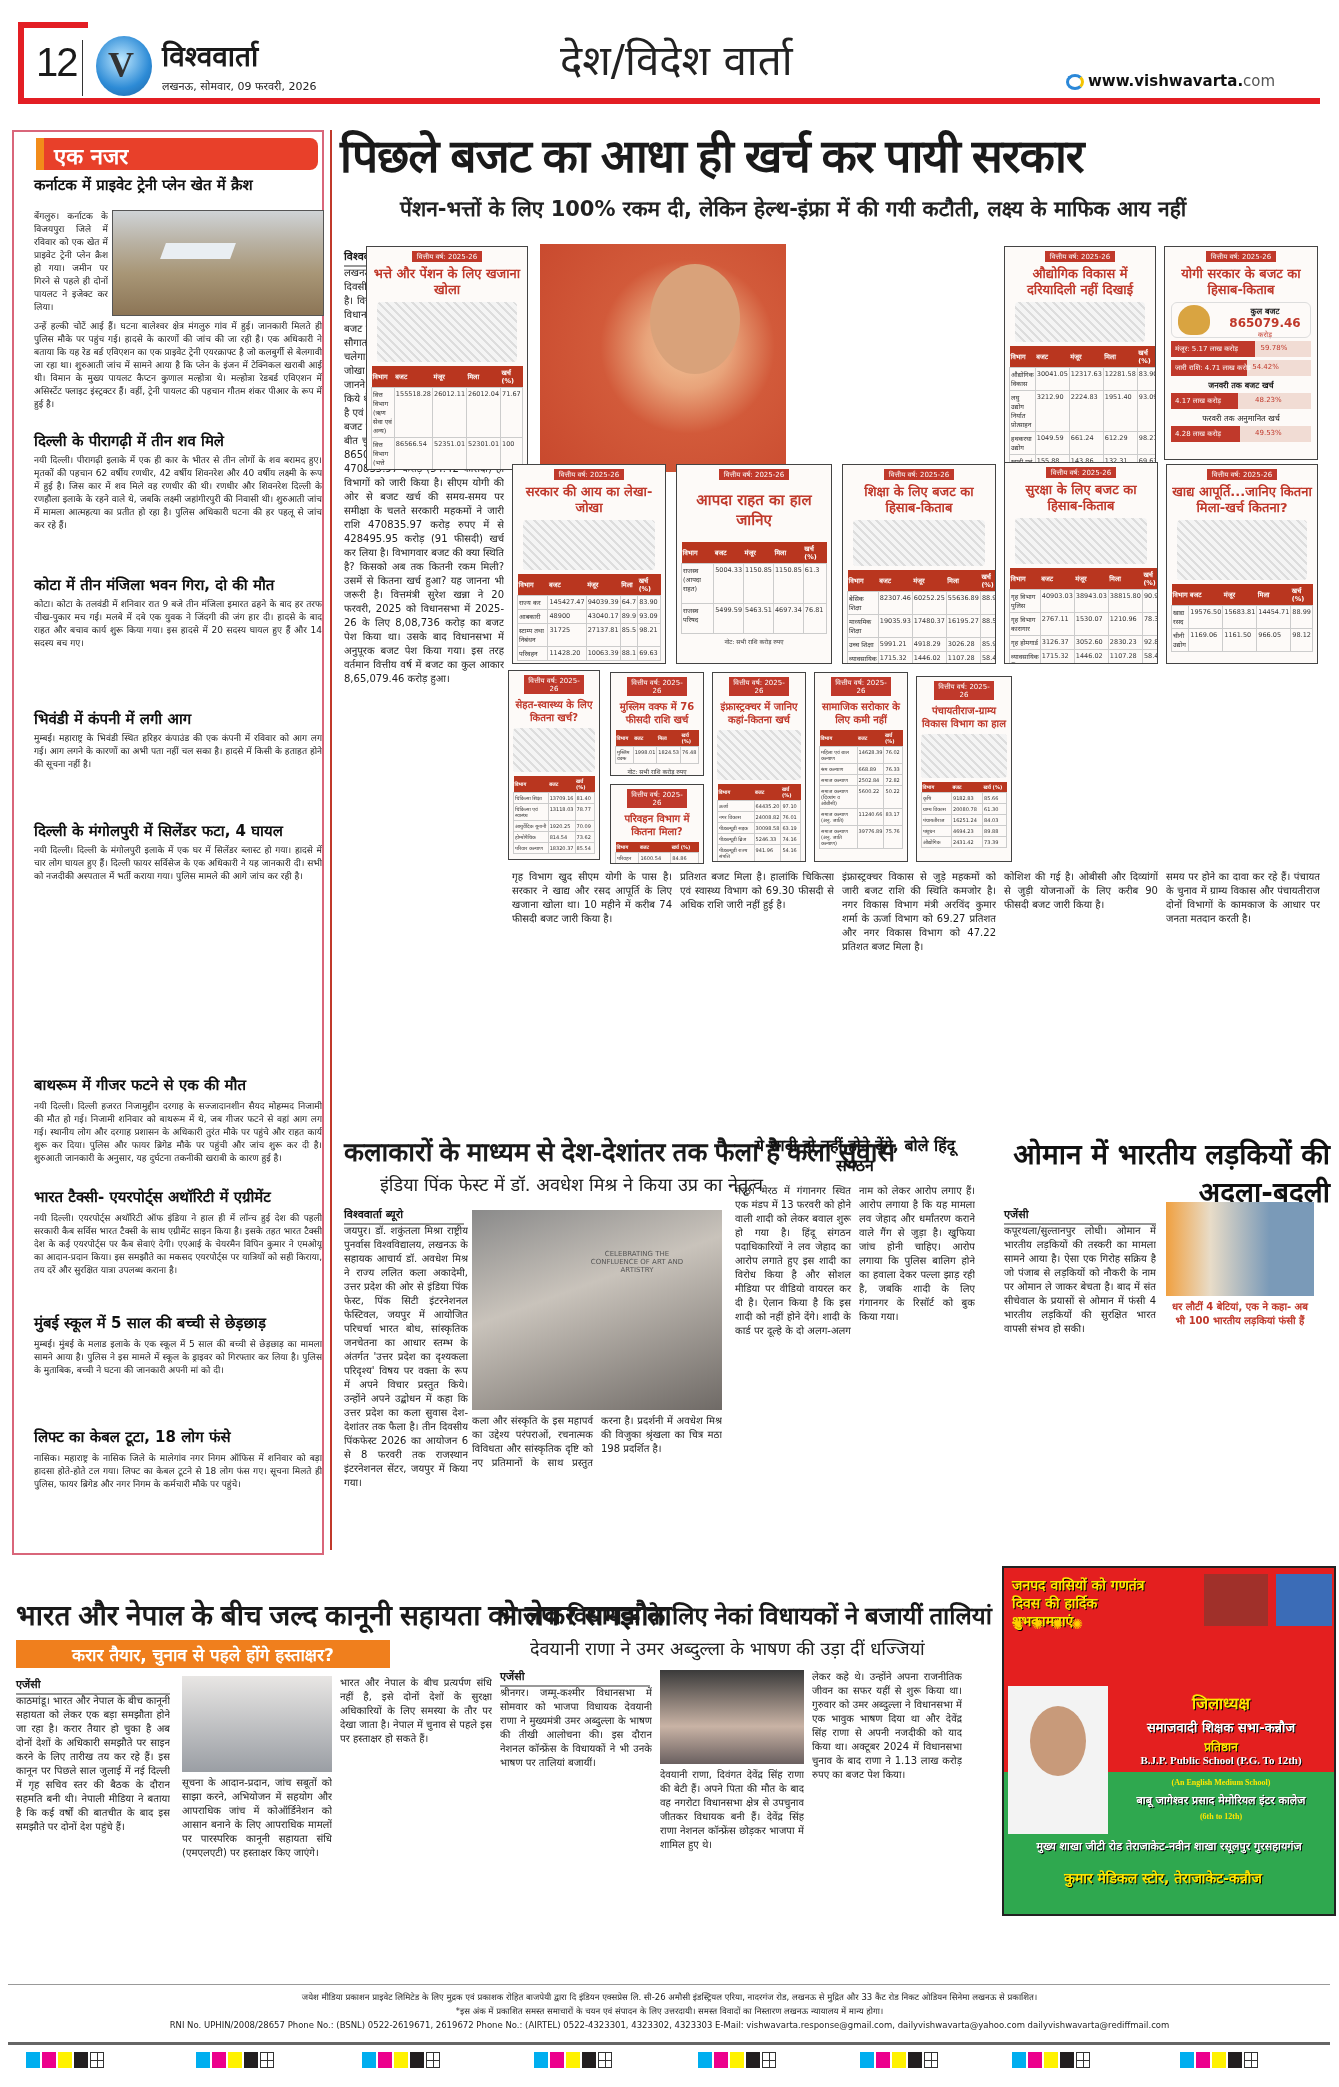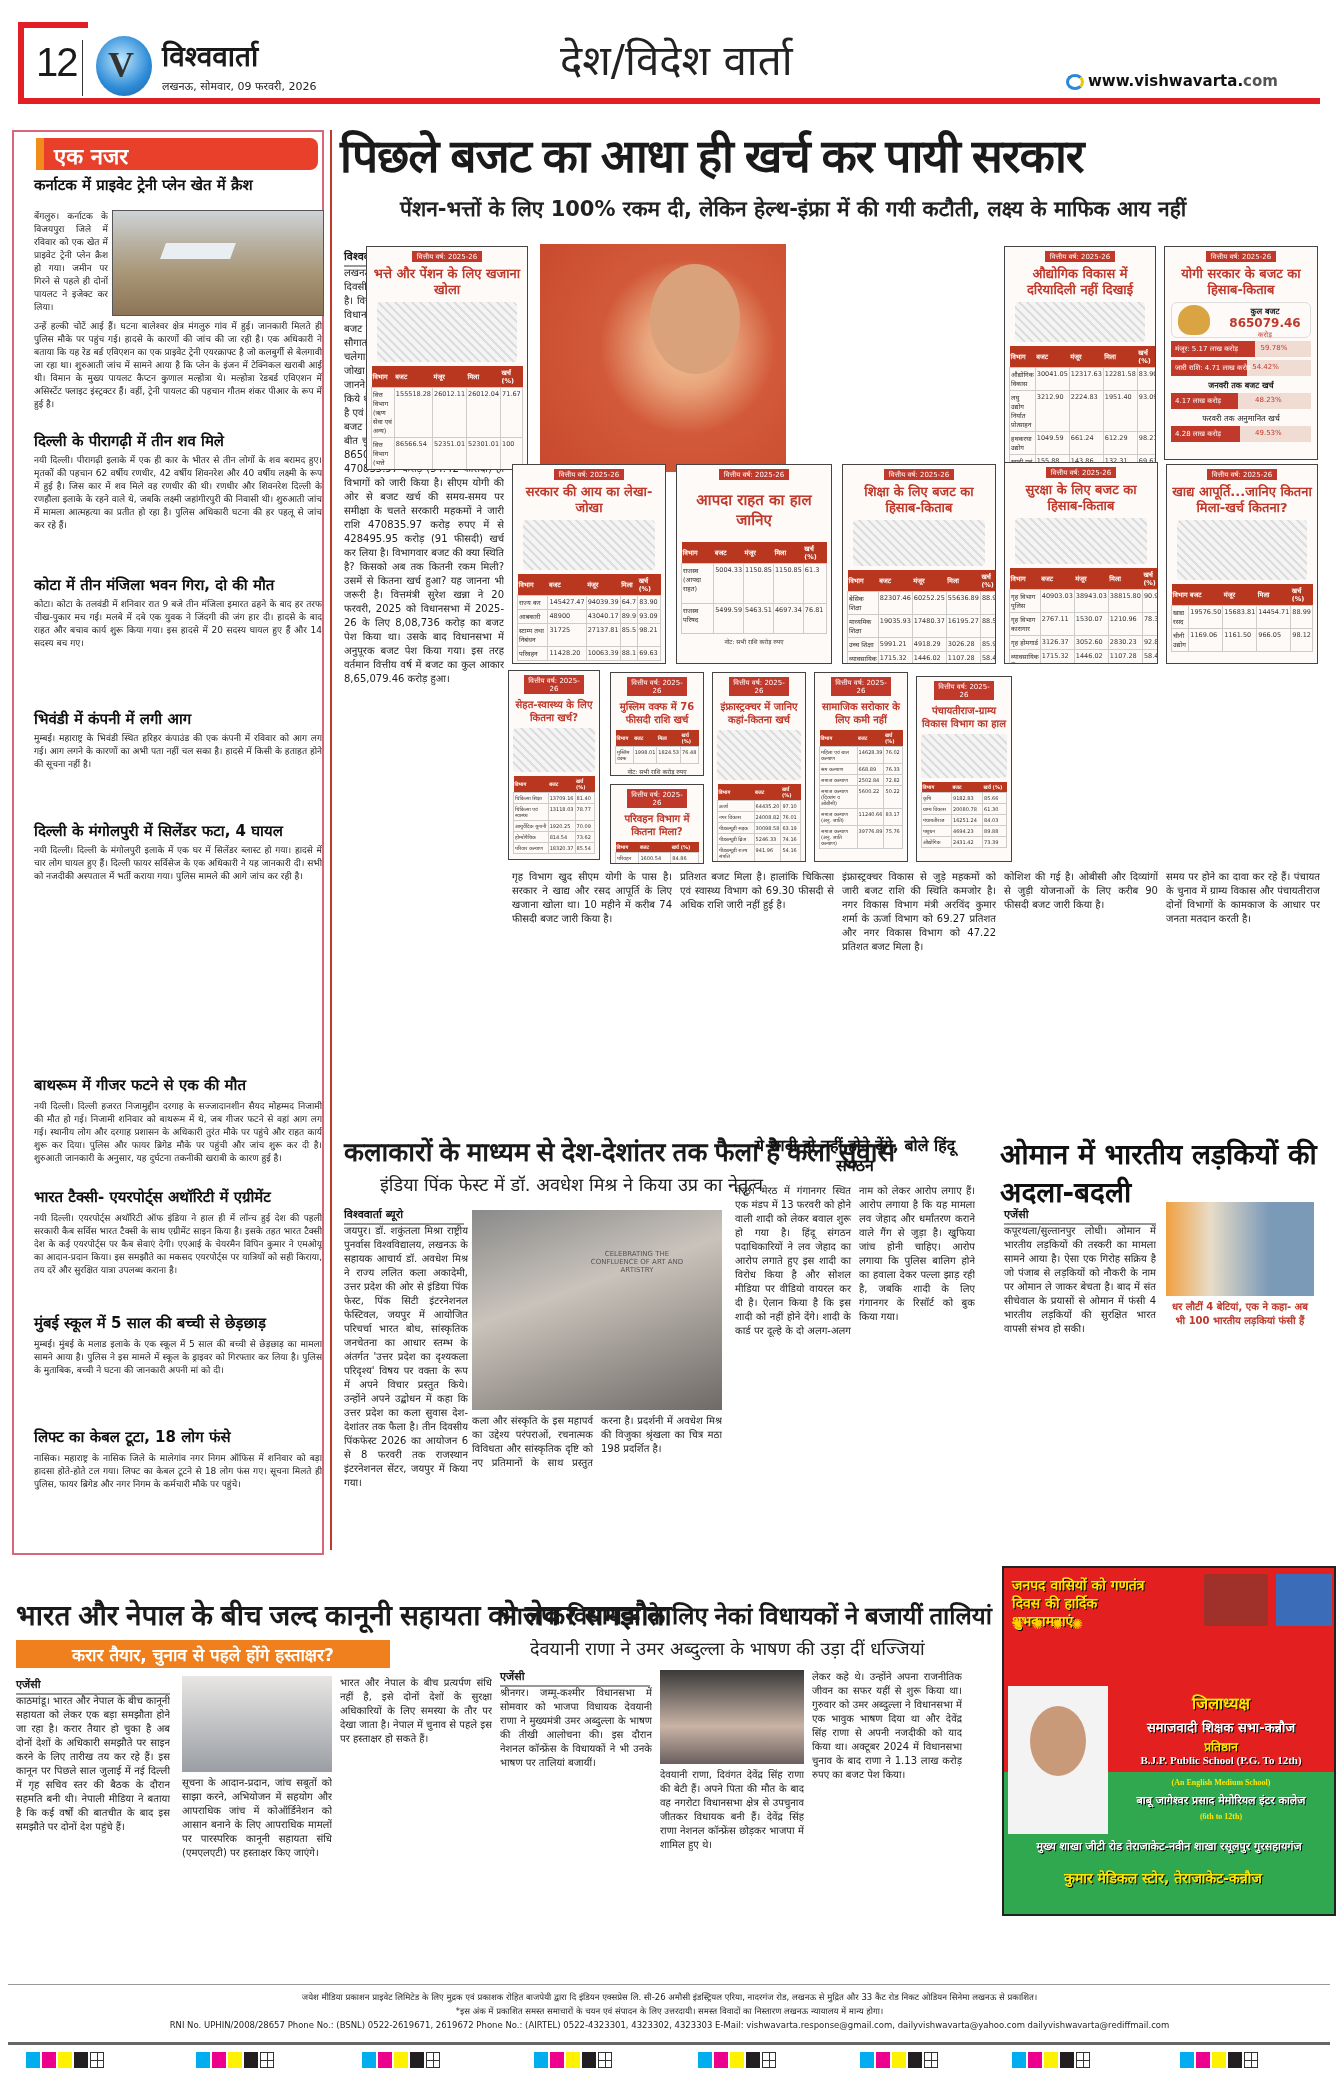--- a/index.html
+++ b/index.html
@@ -10,21 +10,21 @@
 .redbox{left:18px;top:22px;width:70px;height:82px;border-left:6px solid #e31e24;border-top:6px solid #e31e24}
 .redline{left:18px;top:98px;width:1302px;height:6px;background:#e31e24}
 .pgnum{left:36px;top:40px;font-size:40px;font-family:"Liberation Sans Narrow","Liberation Sans",sans-serif;letter-spacing:-2px}
 .vsep{left:82px;top:40px;width:1px;height:56px;background:#333}
 .logo{left:96px;top:36px;width:56px;height:60px;border-radius:50%;background:radial-gradient(circle at 45% 40%,#bfe8ff,#2d8bd6 60%,#1b5f9e);}
 .logo span{position:absolute;left:12px;top:8px;font-size:36px;font-weight:bold;color:#333;font-family:"Liberation Serif",serif}
 .brand{left:162px;top:36px;font-size:28px;font-weight:bold}
 .dateline{left:162px;top:78px;font-size:11px;color:#222}
 .section{left:560px;top:30px;font-size:42px;color:#222}
 .site{left:1068px;top:72px;font-size:15px;font-weight:bold;color:#111}
-.site .dom{color:#555;font-weight:bold}
+.site .dom{color:#555;font-weight:normal}
 .ie{left:1066px;top:74px;width:18px;height:16px;border-radius:50%;border:3px solid #2b88d8;border-right-color:#f5c400}
 
 .leftbox{left:12px;top:130px;width:312px;height:1425px;border:2px solid #d9667a}
 .ekn{left:36px;top:138px;width:282px;height:32px;background:#e8402a;border-radius:0 8px 8px 0;border-left:8px solid #f28c1a}
 .ekn span{position:absolute;left:10px;top:2px;font-size:22px;font-weight:bold;color:#fff}
 .lh{font-size:15px;line-height:19px}
 .planeimg{left:112px;top:210px;width:212px;height:106px;background:linear-gradient(180deg,#cfd3d6 0%,#b9b2a4 30%,#a89676 60%,#8c7556 100%);border:1px solid #555}
 .planeimg:after{content:"";position:absolute;left:50px;top:32px;width:70px;height:16px;background:#e9eef2;transform:skew(-20deg)}
 
 .mainhl{left:340px;top:128px;width:990px;font-size:46px;font-weight:bold;line-height:56px;letter-spacing:-1px;white-space:nowrap;font-family:"Liberation Sans Narrow","Liberation Sans",sans-serif}
@@ -675,21 +675,21 @@
 <div class="abs byline" style="left:344px;top:1206px;width:120px">विश्ववार्ता ब्यूरो</div>
 <div class="abs t" style="left:344px;top:1224px;width:124px;height:340px;overflow:hidden">जयपुर। डॉ. शकुंतला मिश्रा राष्ट्रीय पुनर्वास विश्वविद्यालय, लखनऊ के सहायक आचार्य डॉ. अवधेश मिश्र ने राज्य ललित कला अकादेमी, उत्तर प्रदेश की ओर से इंडिया पिंक फेस्ट, पिंक सिटी इंटरनेशनल फेस्टिवल, जयपुर में आयोजित परिचर्चा भारत बोध, सांस्कृतिक जनचेतना का आधार स्तम्भ के अंतर्गत 'उत्तर प्रदेश का दृश्यकला परिदृश्य' विषय पर वक्ता के रूप में अपने विचार प्रस्तुत किये। उन्होंने अपने उद्बोधन में कहा कि उत्तर प्रदेश का कला सुवास देश-देशांतर तक फैला है। तीन दिवसीय पिंकफेस्ट 2026 का आयोजन 6 से 8 फरवरी तक राजस्थान इंटरनेशनल सेंटर, जयपुर में किया गया।</div>
 <div class="abs photo" style="left:472px;top:1210px;width:250px;height:200px">
   <div style="position:absolute;left:110px;top:40px;font-size:7px;color:#555;width:110px;text-align:center">CELEBRATING THE CONFLUENCE OF ART AND ARTISTRY</div>
 </div>
 <div class="abs t" style="left:472px;top:1414px;width:250px;height:150px;overflow:hidden;column-count:2;column-gap:8px">कला और संस्कृति के इस महापर्व का उद्देश्य परंपराओं, रचनात्मक विविधता और सांस्कृतिक दृष्टि को नए प्रतिमानों के साथ प्रस्तुत करना है। प्रदर्शनी में अवधेश मिश्र की विजुका श्रृंखला का चित्र मठा 198 प्रदर्शित है।</div>
 
 <div class="abs h" style="left:735px;top:1136px;width:240px;font-size:16px;line-height:20px;text-align:center">ये शादी हो नहीं होने देंगे, बोले हिंदू संगठन</div>
 <div class="abs t" style="left:735px;top:1184px;width:240px;height:380px;overflow:hidden;column-count:2;column-gap:8px">मेरठ। मेरठ में गंगानगर स्थित एक मंडप में 13 फरवरी को होने वाली शादी को लेकर बवाल शुरू हो गया है। हिंदू संगठन पदाधिकारियों ने लव जेहाद का आरोप लगाते हुए इस शादी का विरोध किया है और सोशल मीडिया पर वीडियो वायरल कर दी है। ऐलान किया है कि इस शादी को नहीं होने देंगे। शादी के कार्ड पर दूल्हे के दो अलग-अलग नाम को लेकर आरोप लगाए हैं। आरोप लगाया है कि यह मामला लव जेहाद और धर्मांतरण कराने वाले गैंग से जुड़ा है। खुफिया जांच होनी चाहिए। आरोप लगाया कि पुलिस बालिग होने का हवाला देकर पल्ला झाड़ रही है, जबकि शादी के लिए गंगानगर के रिसॉर्ट को बुक किया गया।</div>
 
-<div class="abs h" style="left:1000px;top:1136px;width:330px;font-size:28px;line-height:38px;text-align:left">ओमान में भारतीय लड़कियों की अदला-बदली</div>
+<div class="abs h" style="left:1000px;top:1136px;width:330px;font-size:28px;line-height:38px;text-align:right">ओमान में भारतीय लड़कियों की अदला-बदली</div>
 <div class="abs byline" style="left:1004px;top:1206px;width:152px">एजेंसी</div>
 <div class="abs t" style="left:1004px;top:1224px;width:152px;height:330px;overflow:hidden">कपूरथला/सुल्तानपुर लोधी। ओमान में भारतीय लड़कियों की तस्करी का मामला सामने आया है। ऐसा एक गिरोह सक्रिय है जो पंजाब से लड़कियों को नौकरी के नाम पर ओमान ले जाकर बेचता है। बाद में संत सीचेवाल के प्रयासों से ओमान में फंसी 4 भारतीय लड़कियों की सुरक्षित भारत वापसी संभव हो सकी।</div>
 <div class="abs photo" style="left:1166px;top:1202px;width:148px;height:94px;background:linear-gradient(90deg,#f0a040 0,#e8dcc8 30%,#7a9ab8 70%)"></div>
 <div class="abs h" style="left:1166px;top:1300px;width:148px;font-size:10px;line-height:14px;text-align:center;color:#c0392b">धर लौटीं 4 बेटियां, एक ने कहा- अब भी 100 भारतीय लड़कियां फंसी हैं</div>
 
 <div class="abs hl2" style="left:16px;top:1600px;width:540px;font-size:28px">भारत और नेपाल के बीच जल्द कानूनी सहायता को लेकर समझौता</div>
 <div class="abs orangebar" style="width:374px">
     <span>करार तैयार, चुनाव से पहले होंगे हस्ताक्षर?</span>
   </div>
 <div class="abs byline" style="left:16px;top:1676px;width:154px">एजेंसी</div>

